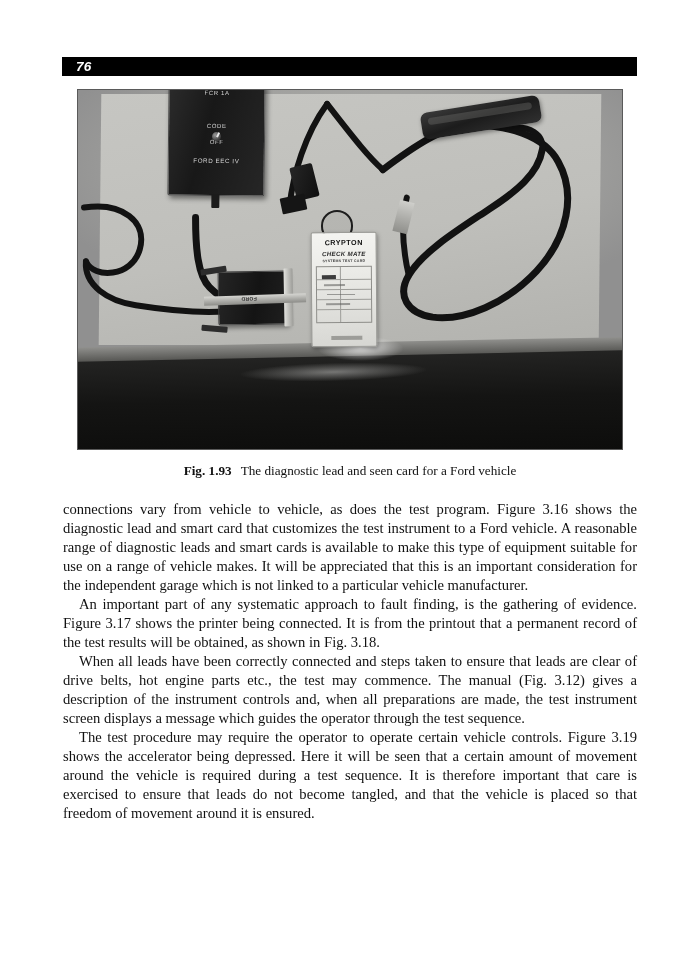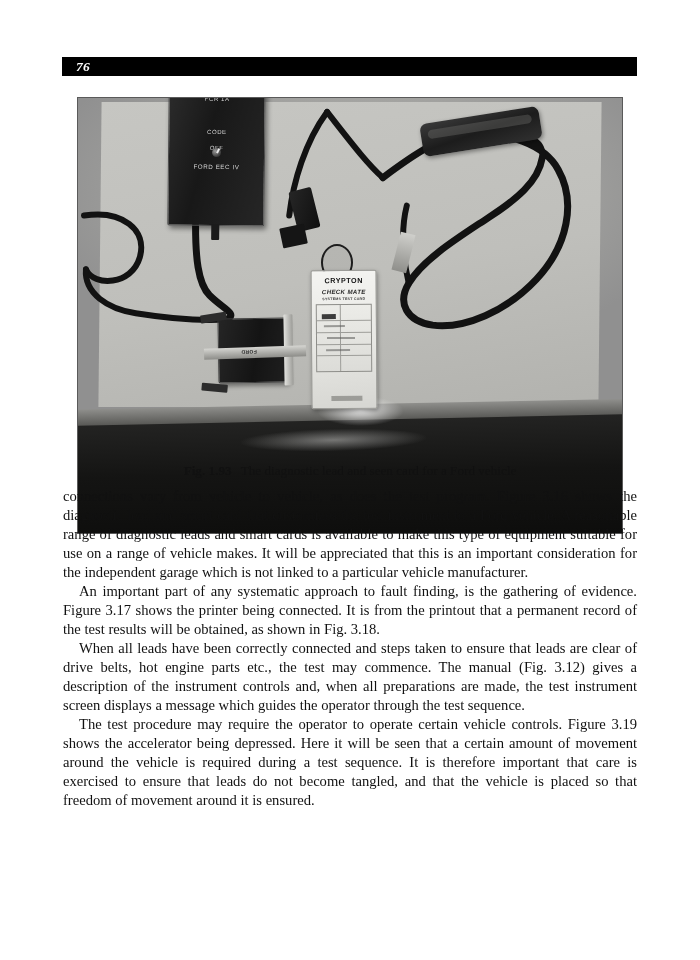--- a/index.html
+++ b/index.html
@@ -24,21 +24,21 @@
     width: 575px;
     height: 19px;
     background: #000000;
     display: flex;
     align-items: center;
     box-sizing: border-box;
     padding-left: 14px;
   }
   .page-header .folio {
     color: #ffffff;
-    font-family: Liberation Serif, serif;
+    font-family: Liberation Sans, sans-serif;
     font-style: italic;
     font-weight: 700;
     font-size: 13.5px;
     letter-spacing: .2px;
   }
   .page-header .running-title {
     color: #ffffff;
     font-family: "Liberation Sans", sans-serif;
     font-style: italic;
     font-weight: 700;
@@ -50,22 +50,22 @@
   
   .figure-block {
     position: absolute;
     left: 63px;
     top: 89px;
     width: 574px;
   }
   .photo {
     position: relative;
     width: 546px;
-    height: 437px;
-    margin: 8px auto;
+    height: 361px;
+    margin: 0 auto;
     background: #8e8e8e;
     overflow: hidden;
     border: 1px solid #5a5a5a;
     box-sizing: border-box;
   }
 
   
   .bench-top {
     position: absolute;
     left: 0; top: 0; right: 0;
@@ -389,21 +389,21 @@
   }
   .caption .fig-no {
     font-weight: 700;
     margin-right: 9px;
   }
 
   
   .body-text {
     position: absolute;
     left: 63px;
-    top: 487px;
+    top: 500px;
     width: 574px;
   }
   .body-text p {
     margin: 0;
     font-size: 14.6px;
     line-height: 19px;
     text-align: justify;
     text-justify: inter-word;
     hyphens: none;
     color: #111111;

